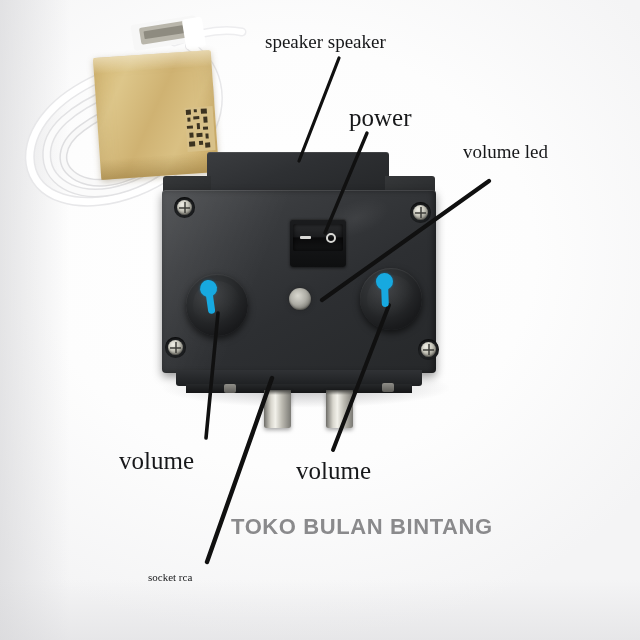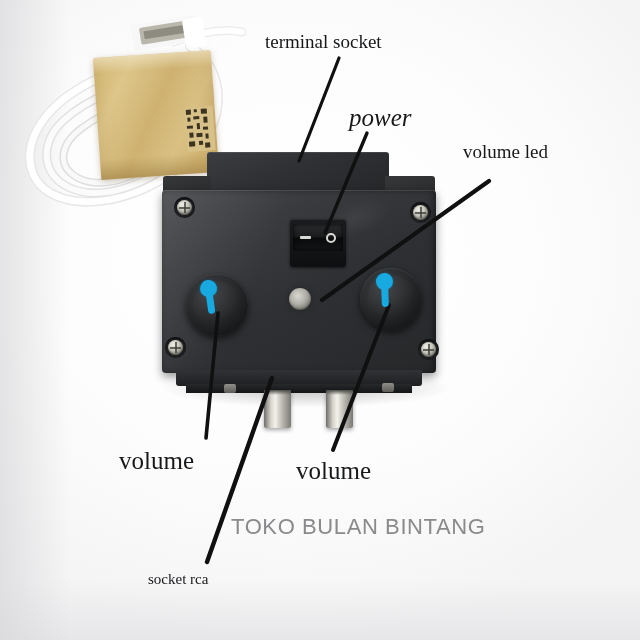--- a/index.html
+++ b/index.html
@@ -292,34 +292,35 @@
 
   
   .lbl {
     position: absolute;
     color: #17181a;
     font-family: "Liberation Serif", serif;
     white-space: nowrap;
     line-height: 1;
   }
   .lbl-terminal { left: 265px; top: 32px;  font-size: 19px; }
-  .lbl-power    { left: 349px; top: 105px; font-size: 25px; font-style: italic; }
+  .lbl-power    { left: 349px; top: 105px; font-size: 25px; }
   .lbl-led      { left: 463px; top: 142px; font-size: 19px; }
   .lbl-vol-l    { left: 119px; top: 448px; font-size: 25px; }
   .lbl-vol-r    { left: 296px; top: 458px; font-size: 25px; }
-  .lbl-socket   { left: 148px; top: 572px; font-size: 15px; }
+  .lbl-socket   { left: 148px; top: 572px; font-size: 11px; }
 
   .watermark {
     position: absolute;
     left: 231px; top: 514px;
     font-family: "Liberation Sans", sans-serif;
     font-size: 22px;
     letter-spacing: .6px;
     color: #8a8a8c;
     white-space: nowrap;
+    font-weight: bold;
   }
 </style>
 </head>
 <body>
 
 <div id="stage">
 
   <div class="bg-wash"></div>
   <div class="bg-shadow-left"></div>
   <div class="bg-shadow-bottom"></div>
@@ -444,21 +445,21 @@
     <g stroke="#101010" stroke-linecap="round" fill="none">
       <line x1="339" y1="58" x2="299" y2="161" stroke-width="3.2"></line>
       <line x1="367" y1="133" x2="325" y2="233" stroke-width="3.4"></line>
       <line x1="489" y1="181" x2="322" y2="300" stroke-width="4.2"></line>
       <line x1="206" y1="438" x2="218" y2="313" stroke-width="3.6"></line>
       <line x1="333" y1="450" x2="389" y2="305" stroke-width="4.0"></line>
       <line x1="207" y1="562" x2="272" y2="378" stroke-width="4.4"></line>
     </g>
   </svg>
 
-  <div class="lbl lbl-terminal">terminal socket</div>
+  <div class="lbl lbl-terminal">speaker speaker</div>
   <div class="lbl lbl-power">power</div>
   <div class="lbl lbl-led">volume led</div>
   <div class="lbl lbl-vol-l">volume</div>
   <div class="lbl lbl-vol-r">volume</div>
   <div class="lbl lbl-socket">socket rca</div>
 
   <div class="watermark">TOKO BULAN BINTANG</div>
 
 </div>
 

